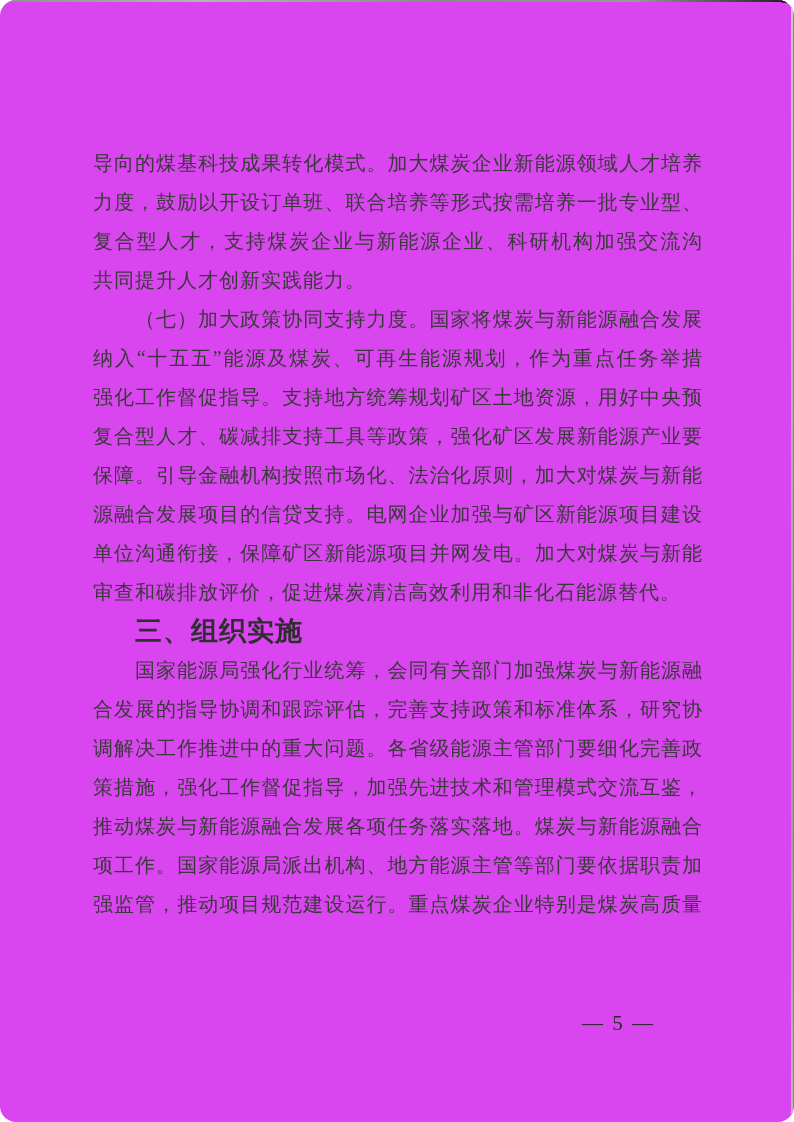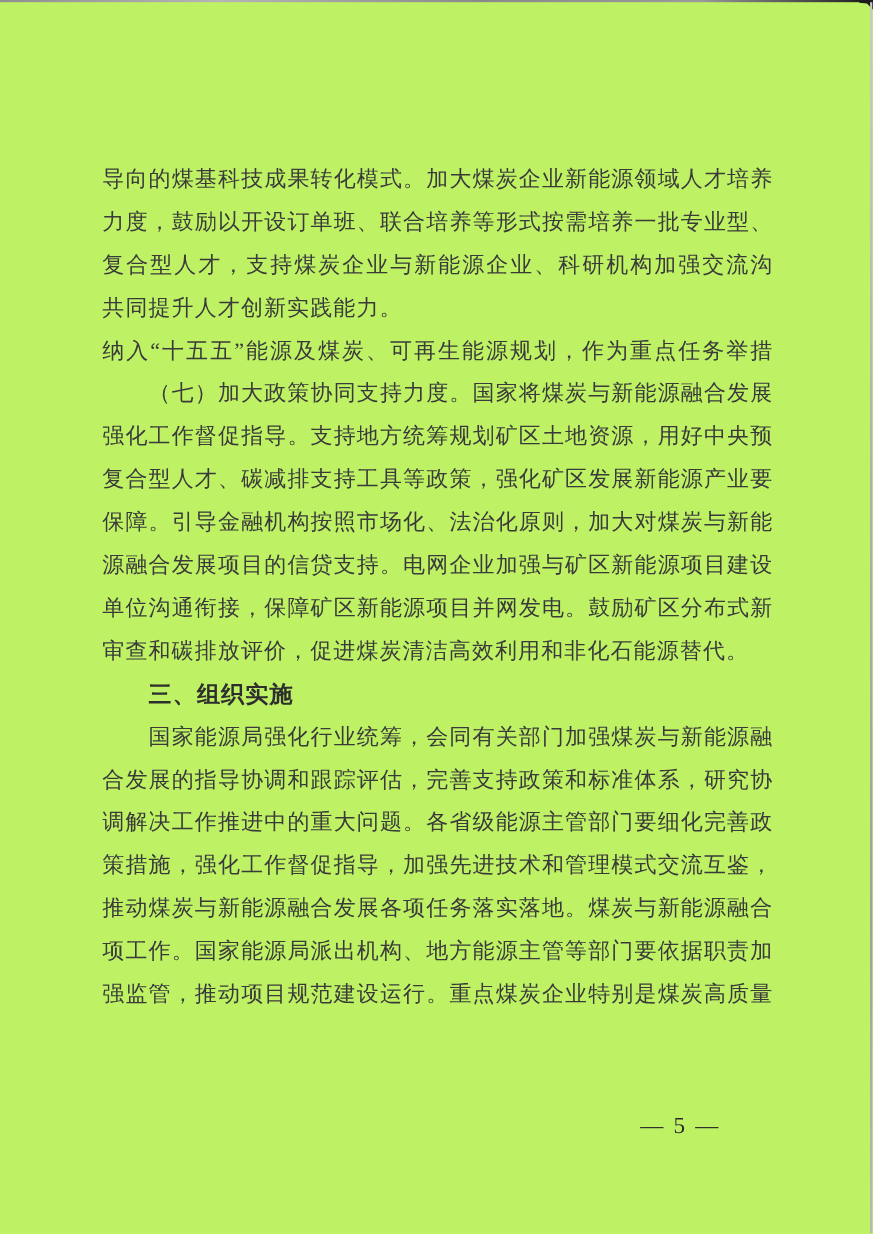--- a/index.html
+++ b/index.html
@@ -3,23 +3,24 @@
 <meta charset="utf-8">
 <style>
   html, body {
     margin: 0;
     padding: 0;
   }
   .page {
     position: relative;
     width: 794px;
     height: 1122px;
-    background: #bef264;
+    background: #d946ef;
     overflow: hidden;
     font-family: "Liberation Serif", "DejaVu Serif", serif;
+    border-radius: 16px;
   }
   
   .edge-top {
     position: absolute;
     top: 0; left: 0;
     width: 794px; height: 2px;
     background: linear-gradient(90deg, #8f8f8f, #b5b5b5 25%, #8a8a8a 55%, #9a9a9a 80%, #2d2d2d 97%, #111);
   }
   .corner-tr {
     position: absolute;
@@ -53,21 +54,21 @@
     text-align: justify;
     text-align-last: justify;
   }
   .ind {
     text-indent: 42px;
   }
   .heading {
     font-family: "Liberation Sans", "DejaVu Sans", sans-serif;
     font-weight: bold;
     color: #2e2e2e;
-    font-size: 21px;
+    font-size: 27px;
   }
   .page-number {
     position: absolute;
     left: 582px;
     top: 1007px;
     height: 32px;
     line-height: 32px;
     font-size: 21px;
     color: #2b2b2b;
     letter-spacing: 2px;
@@ -80,27 +81,27 @@
 
   <div class="edge-top"></div>
   <div class="corner-tr"></div>
   <div class="edge-right"></div>
 
   <div class="content">
     <div class="line j">导向的煤基科技成果转化模式。加大煤炭企业新能源领域人才培养</div>
     <div class="line j">力度，鼓励以开设订单班、联合培养等形式按需培养一批专业型、</div>
     <div class="line j">复合型人才，支持煤炭企业与新能源企业、科研机构加强交流沟通，</div>
     <div class="line">共同提升人才创新实践能力。</div>
+    <div class="line j ind">（七）加大政策协同支持力度。国家将煤炭与新能源融合发展</div>
     <div class="line j">纳入“十五五”能源及煤炭、可再生能源规划，作为重点任务举措</div>
-    <div class="line j ind">（七）加大政策协同支持力度。国家将煤炭与新能源融合发展</div>
     <div class="line j">强化工作督促指导。支持地方统筹规划矿区土地资源，用好中央预</div>
     <div class="line j">复合型人才、碳减排支持工具等政策，强化矿区发展新能源产业要素</div>
     <div class="line j">保障。引导金融机构按照市场化、法治化原则，加大对煤炭与新能</div>
     <div class="line j">源融合发展项目的信贷支持。电网企业加强与矿区新能源项目建设</div>
-    <div class="line j">单位沟通衔接，保障矿区新能源项目并网发电。鼓励矿区分布式新</div>
+    <div class="line j">单位沟通衔接，保障矿区新能源项目并网发电。加大对煤炭与新能</div>
     <div class="line">审查和碳排放评价，促进煤炭清洁高效利用和非化石能源替代。</div>
     <div class="line ind heading">三、组织实施</div>
     <div class="line j ind">国家能源局强化行业统筹，会同有关部门加强煤炭与新能源融</div>
     <div class="line j">合发展的指导协调和跟踪评估，完善支持政策和标准体系，研究协</div>
     <div class="line j">调解决工作推进中的重大问题。各省级能源主管部门要细化完善政</div>
     <div class="line j">策措施，强化工作督促指导，加强先进技术和管理模式交流互鉴，</div>
     <div class="line j">推动煤炭与新能源融合发展各项任务落实落地。煤炭与新能源融合</div>
     <div class="line j">项工作。国家能源局派出机构、地方能源主管等部门要依据职责加</div>
     <div class="line j">强监管，推动项目规范建设运行。重点煤炭企业特别是煤炭高质量</div>
   </div>

